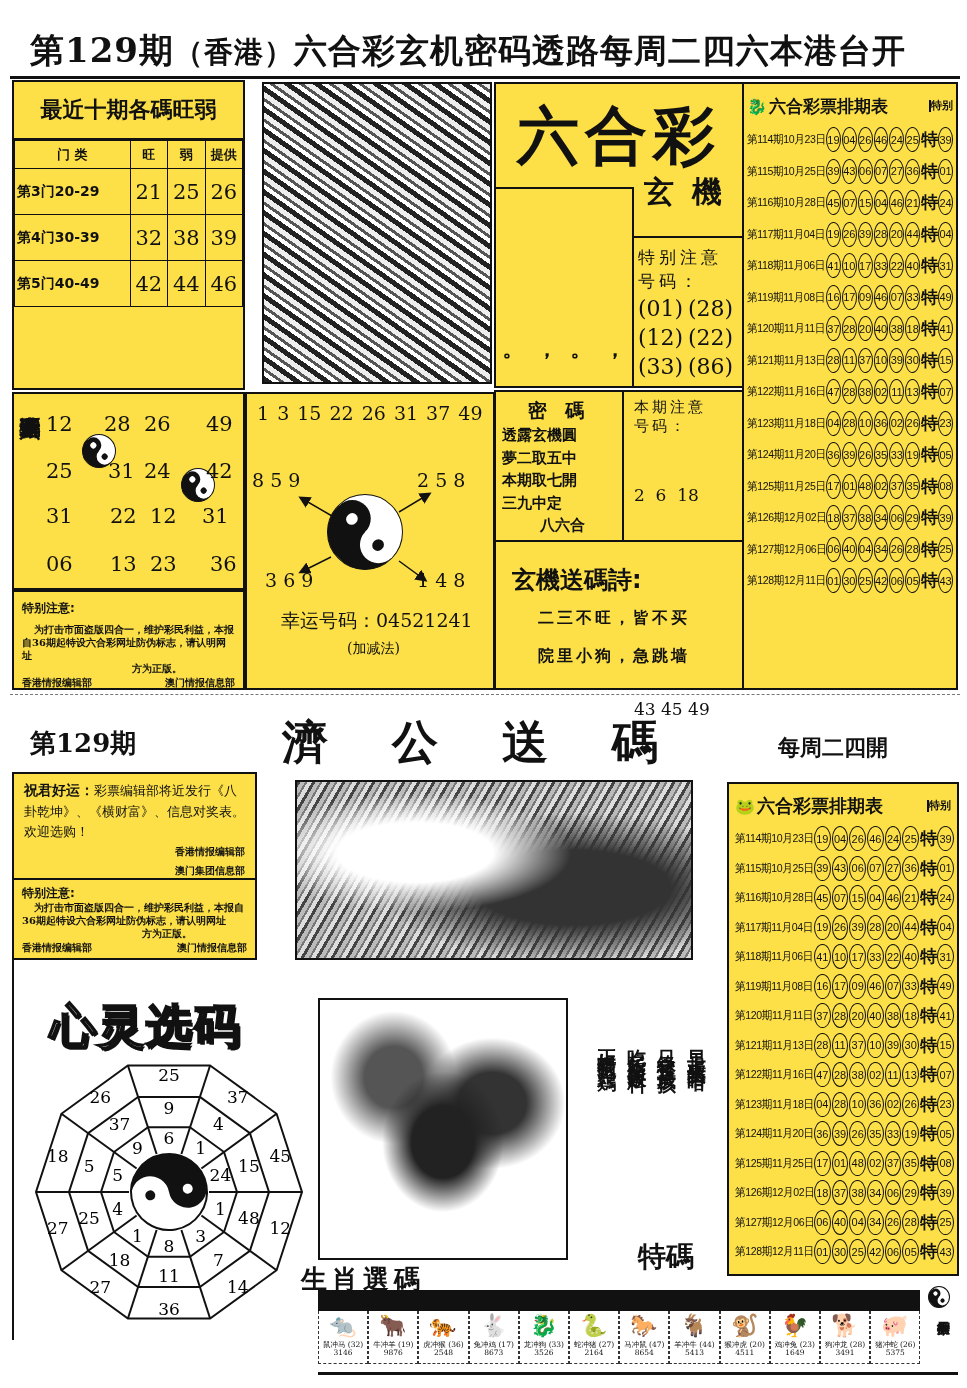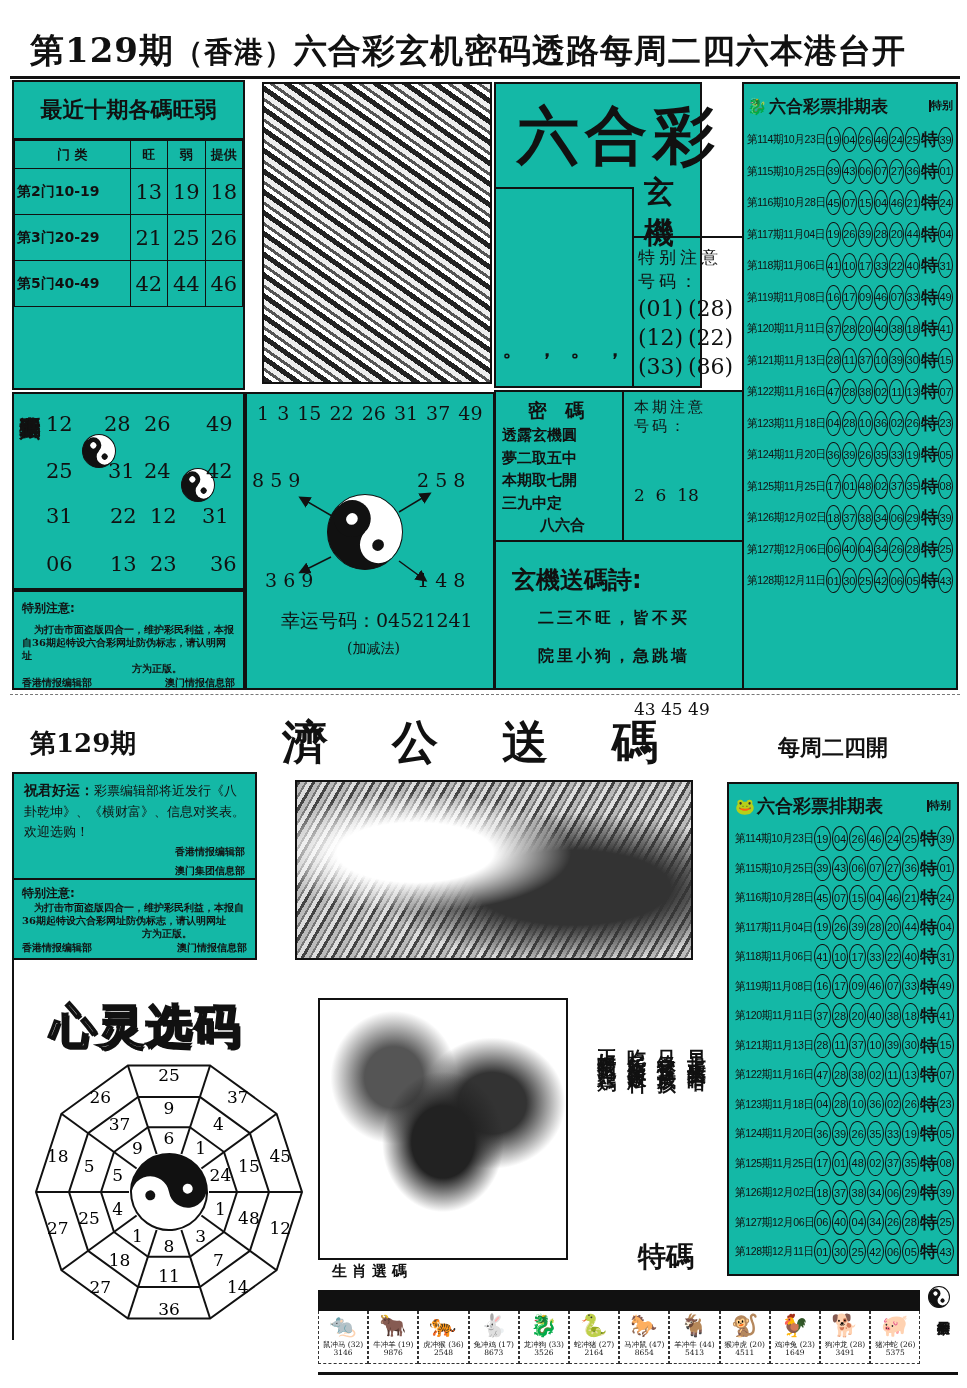--- a/index.html
+++ b/index.html
@@ -1,18 +1,18 @@
 <!DOCTYPE html>
 <html><head>
 <meta charset="utf-8">
 <style>
 *{box-sizing:border-box;margin:0;padding:0}
 body{width:967px;height:1388px;background:#fff;color:#111;font-family:"DejaVu Serif","Liberation Serif",serif;position:relative;overflow:hidden}
 .abs{position:absolute}
-.box{position:absolute;border:2px solid #111;background:#14b8a6}
+.box{position:absolute;border:2px solid #111;background:#fde047}
 .hd1{position:absolute;left:30px;top:28px;font-size:33px;font-weight:bold;letter-spacing:1px;white-space:nowrap}
 .hd1 .iss{font-size:34px}
 .hd1 .hk{font-size:29px}
 
 .st-title{height:58px;border-bottom:2px solid #111;display:flex;align-items:center;justify-content:center;font-size:22px;font-weight:bold}
 .st-table{width:100%;border-collapse:collapse}
 .st-table td,.st-table th{border:1.5px solid #111;text-align:center}
 .st-table th{height:28px;font-size:13px;font-weight:bold}
 .st-table td{height:46px;font-size:21px}
 .st-table td.lbl{font-size:14px;font-weight:bold;text-align:left;padding-left:2px;font-family:"DejaVu Sans","Liberation Sans",sans-serif}
@@ -55,44 +55,44 @@
   <div class="st-title">最近十期各碼旺弱</div>
   <table class="st-table">
     <tbody>
         <tr>
       <th>门 类</th>
       <th>旺</th>
       <th>弱</th>
       <th>提供</th>
     </tr>
     <tr>
-          <td class="lbl">第2门10-19</td>
-          <td>13</td>
-          <td>19</td>
-          <td>18</td>
-        </tr>
-    <tr>
           <td class="lbl">第3门20-29</td>
           <td>21</td>
           <td>25</td>
           <td>26</td>
+        </tr>
+    <tr>
+          <td class="lbl">第4门30-39</td>
+          <td>32</td>
+          <td>38</td>
+          <td>39</td>
         </tr>
     <tr>
           <td class="lbl">第5门40-49</td>
           <td>42</td>
           <td>44</td>
           <td>46</td>
         </tr>
   </tbody>
     </table>
 </div>
 
 <div class="box illus" style="left:262px;top:82px;width:230px;height:302px;border:2px solid #111"></div>
 
-<div class="box" style="left:494px;top:82px;width:208px;height:306px">
+<div class="box" style="left:494px;top:82px;width:250px;height:306px">
   <div class="brand" style="position:absolute;left:0;top:10px;width:246px">六合彩</div>
   <div class="abs" style="left:148px;top:88px;font-size:30px;font-weight:900;font-family:'DejaVu Sans',sans-serif;letter-spacing:18px">玄機</div>
   <div class="abs" style="left:0;top:103px;width:138px;height:201px;border:2px solid #111;border-left:none;border-bottom:none;display:flex;justify-content:space-around;padding-top:8px;direction:rtl">
     <div class="vert">绿开三八随波去，</div>
     <div class="vert">平码不离一个四。</div>
     <div class="vert">九九弯弯旺此局，</div>
     <div class="vert">六七仍是热门字。</div>
   </div>
   <div class="abs" style="left:138px;top:152px;width:108px;height:150px;border-top:2px solid #111;padding:8px 4px">
     <div class="notice-lbl" style="width:96px;line-height:1.4">特别注意号码：</div>
@@ -634,21 +634,21 @@
       <g transform="rotate(-100)">
         <circle r="38" fill="#fff" stroke="#111" stroke-width="2"></circle>
         <path d="M0,-38 A38,38 0 0,1 0,38 A19,19 0 0,1 0,0 A19,19 0 0,0 0,-38Z" fill="#111"></path>
         <circle cy="-19" r="5" fill="#111"></circle>
         <circle cy="19" r="5" fill="#fff"></circle>
       </g>
     </svg>
 </div>
 
 <div class="box illus3" style="left:318px;top:998px;width:250px;height:262px"></div>
-<div class="abs" style="left:332px;top:1262px;font-size:15px;font-weight:900;font-family:Liberation Mono, monospace;letter-spacing:5px">生肖選碼</div>
+<div class="abs" style="left:301px;top:1262px;font-size:26px;font-weight:900;font-family:Liberation Mono, monospace;letter-spacing:5px">生肖選碼</div>
 <div class="abs" style="left:596px;top:1034px;display:flex;flex-direction:row-reverse;gap:8px">
   <div class="vert" style="font-size:19px;letter-spacing:4px">早上起來笑哈哈，</div>
   <div class="vert" style="font-size:19px;letter-spacing:4px">只緣它是三歲孩。</div>
   <div class="vert" style="font-size:19px;letter-spacing:4px">吃起飯來掉飯料，</div>
   <div class="vert" style="font-size:19px;letter-spacing:4px">正好喂飽一只鷄。</div>
 </div>
 <div class="abs" style="left:638px;top:1238px;font-size:28px;font-weight:900;font-family:'DejaVu Sans',sans-serif">特碼</div>
 
 <div class="abs" style="left:318px;top:1290px;width:602px;height:21px;background:#111"></div>
 <div id="zodiac-strip">

